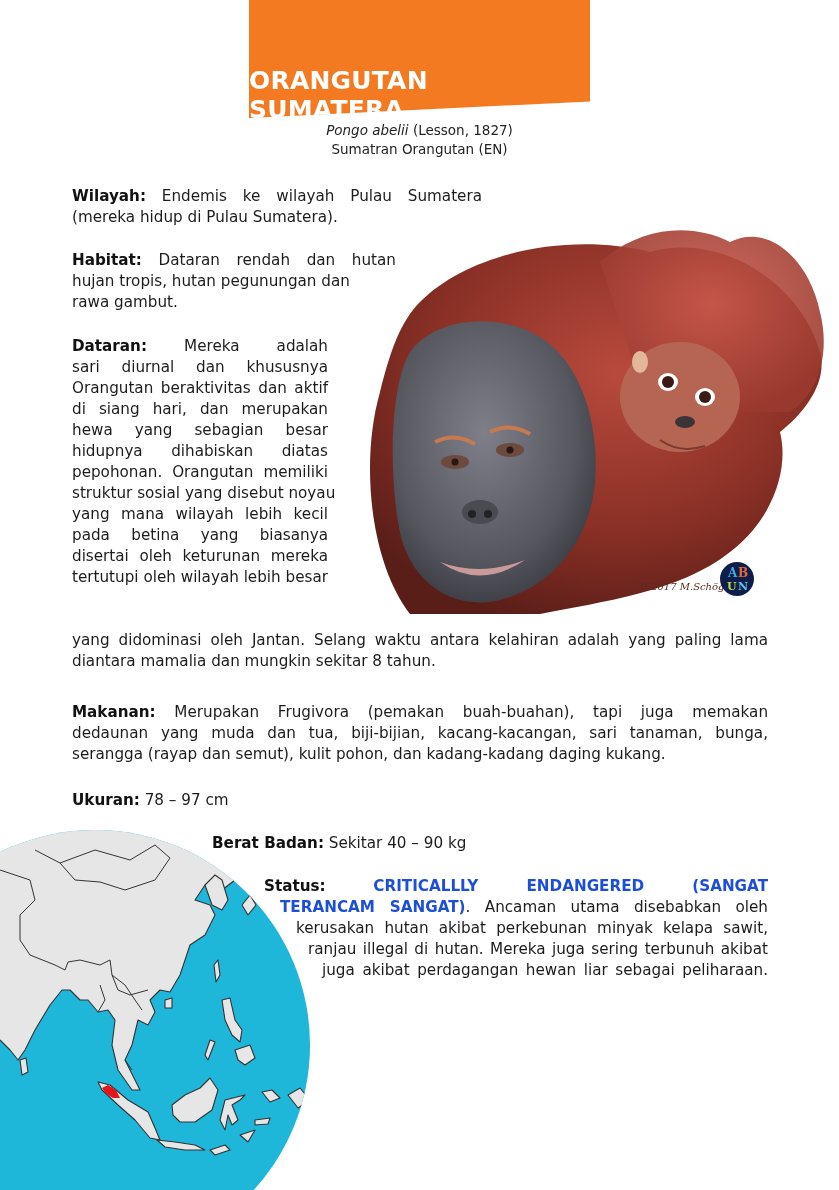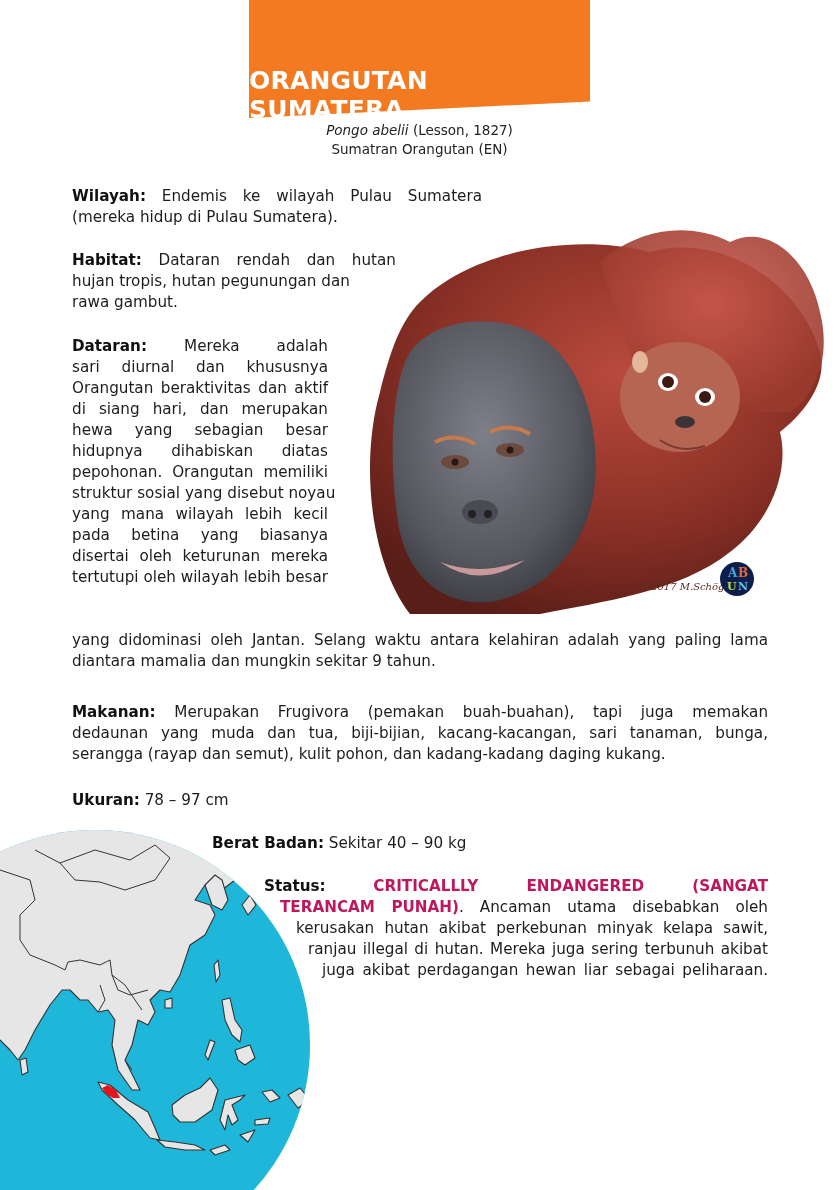--- a/index.html
+++ b/index.html
@@ -9,21 +9,21 @@
             clip-path: polygon(0 0, 100% 0, 100% 86%, 0 100%); }
   .banner-title { position:absolute; left:249px; width:341px; top:66px; text-align:left;
                   color:#ffffff; font-weight:bold; font-size:25px; letter-spacing:0.2px;
                   font-family:"DejaVu Sans", sans-serif; }
   .sci { position:absolute; left:249px; width:341px; top:121px; text-align:center; font-size:13.5px; line-height:19px; color:#222; }
   .sci i { font-style:italic; }
   .p { position:absolute; font-size:15.2px; line-height:21px; color:#1c1c1c; text-align:justify; }
   .p b { font-weight:bold; color:#111; }
   .jline { display:block; text-align:justify; text-align-last:justify; white-space:nowrap; }
   .line { display:block; white-space:nowrap; }
-  .red { color:#be185d; font-weight:bold; }
+  .red { color:#1d4ed8; font-weight:bold; }
   .art { position:absolute; left:350px; top:222px; width:480px; height:392px; }
   .globe { position:absolute; left:0; top:820px; width:340px; height:370px; }
   .status-line { display:block; white-space:nowrap; text-align:justify; text-align-last:justify; }
 </style>
 </head>
 <body>
 
 <div class="banner"></div>
 <div class="banner-title">ORANGUTAN SUMATERA</div>
 <div class="sci">
@@ -51,21 +51,21 @@
   <span class="jline">hidupnya dihabiskan diatas</span>
   <span class="jline">pepohonan. Orangutan memiliki</span>
   <span class="jline">struktur sosial yang disebut noyau</span>
   <span class="jline">yang mana wilayah lebih kecil</span>
   <span class="jline">pada betina yang biasanya</span>
   <span class="jline">disertai oleh keturunan mereka</span>
   <span class="jline">tertutupi oleh wilayah lebih besar</span>
 </div>
 <div class="p" style="left:72px; top:630px; width:696px;">
   <span class="jline">yang didominasi oleh Jantan. Selang waktu antara kelahiran adalah yang paling lama</span>
-  <span class="line">diantara mamalia dan mungkin sekitar 9 tahun.</span>
+  <span class="line">diantara mamalia dan mungkin sekitar 8 tahun.</span>
 </div>
 
 <div class="p" style="left:72px; top:702px; width:696px;">
   <span class="jline"><b>Makanan:</b> <span>Merupakan Frugivora (pemakan buah-buahan), tapi juga memakan</span></span>
   <span class="jline">dedaunan yang muda dan tua, biji-bijian, kacang-kacangan, sari tanaman, bunga,</span>
   <span class="line">serangga (rayap dan semut), kulit pohon, dan kadang-kadang daging kukang.</span>
 </div>
 
 <div class="p" style="left:72px; top:790px;">
   <b>Ukuran:</b> <span>78 – 97 cm</span>
@@ -122,21 +122,21 @@
 
   <path d="M102,1088 L108,1085 L116,1090 L120,1098 L113,1098 L106,1094 Z" fill="#E3161E"></path>
 </svg>
 
 <div class="p" style="left:212px; top:833px;">
   <b>Berat Badan:</b> <span>Sekitar 40 – 90 kg</span>
 </div>
 
 <div class="p" style="left:264px; top:876px; width:504px;">
   <span class="status-line"><b>Status:</b> <span class="red">CRITICALLLY ENDANGERED (SANGAT</span></span>
-  <span class="status-line" style="margin-left:16px;"><span class="red">TERANCAM PUNAH)</span><span>. Ancaman utama disebabkan oleh</span></span>
+  <span class="status-line" style="margin-left:16px;"><span class="red">TERANCAM SANGAT)</span><span>. Ancaman utama disebabkan oleh</span></span>
   <span class="status-line" style="margin-left:32px;">kerusakan hutan akibat perkebunan minyak kelapa sawit,</span>
   <span class="status-line" style="margin-left:44px;">ranjau illegal di hutan. Mereka juga sering terbunuh akibat</span>
   <span class="status-line" style="margin-left:58px;">juga akibat perdagangan hewan liar sebagai peliharaan.</span>
 </div>
 
 <svg class="art" viewBox="0 0 480 392" xmlns="http://www.w3.org/2000/svg">
   <defs>
     <radialGradient id="hairA" cx="0.55" cy="0.35" r="0.7">
       <stop offset="0" stop-color="#B84A3C"></stop>
       <stop offset="0.6" stop-color="#8A3026"></stop>

